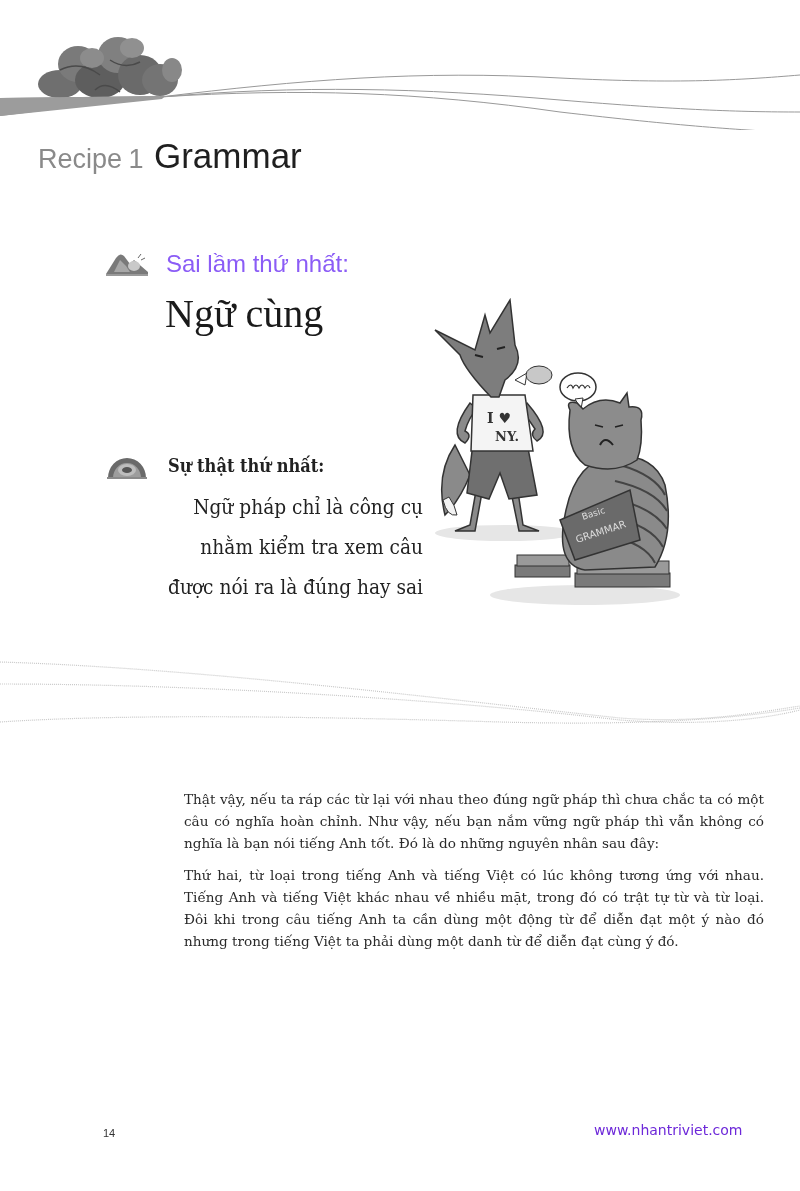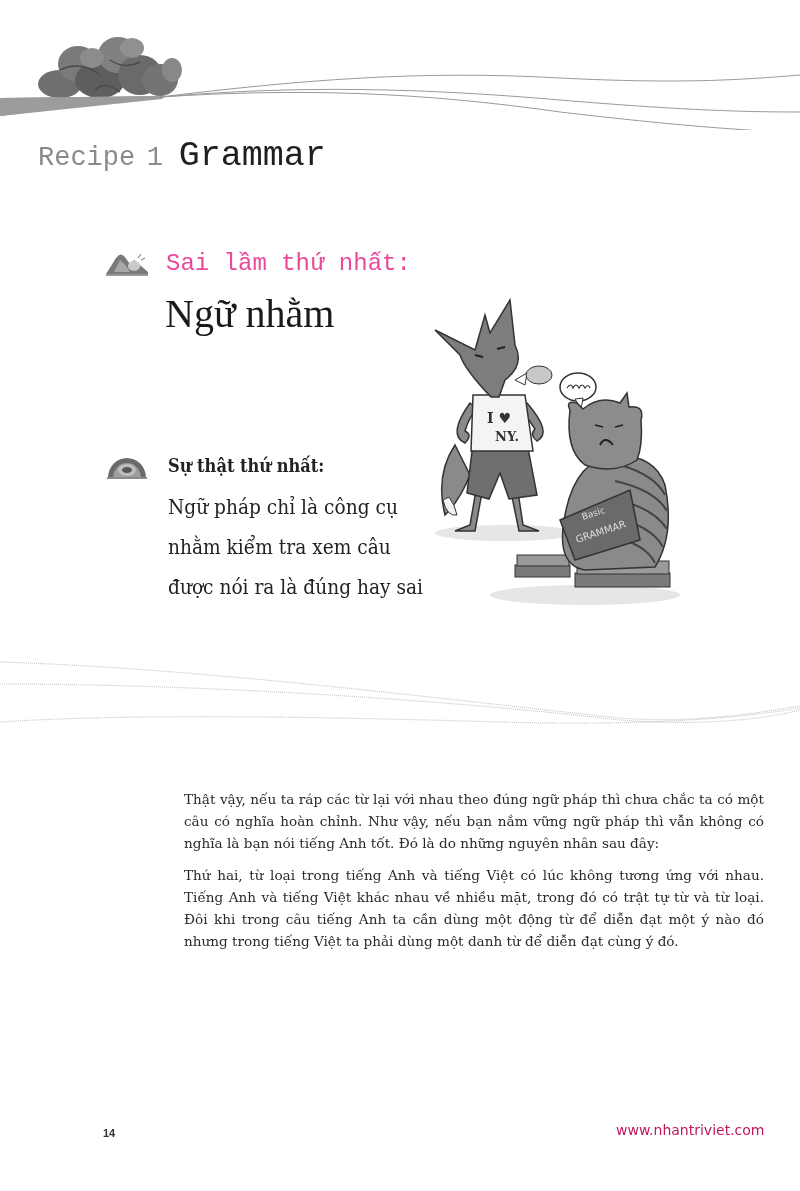--- a/index.html
+++ b/index.html
@@ -3,50 +3,50 @@
 <meta charset="utf-8">
 <style>
   html, body { margin: 0; padding: 0; background: #ffffff; }
   body { width: 800px; height: 1191px; position: relative; overflow: hidden; font-family: "DejaVu Serif", serif; color: #1e1e1e; }
   .abs { position: absolute; }
 
   
   #header-art { left: 0; top: 0; width: 800px; height: 130px; }
 
   
-  #recipe-title { left: 38px; top: 136px; font-family: Liberation Mono, monospace; white-space: nowrap; }
+  #recipe-title { left: 38px; top: 136px; font-family: Liberation Sans, sans-serif; white-space: nowrap; }
   #recipe-title .recipe-label { font-size: 27px; color: #8a8a8a; font-weight: normal; letter-spacing: 0px; }
   #recipe-title .recipe-num { font-size: 27px; color: #8a8a8a; margin-left: 2px; margin-right: 6px; }
   #recipe-title .recipe-topic { font-size: 35px; color: #1f1f1f; }
 
   
   #mistake-icon { left: 104px; top: 250px; width: 46px; height: 26px; }
-  #mistake-label { left: 166px; top: 250px; font-family: Liberation Mono, monospace; font-size: 24px; color: #ec4899; white-space: nowrap; }
+  #mistake-label { left: 166px; top: 250px; font-family: Liberation Sans, sans-serif; font-size: 24px; color: #8b5cf6; white-space: nowrap; }
   #mistake-heading { left: 165px; top: 289px; font-family: "Liberation Serif", serif; font-size: 40px; line-height: 50px; color: #1a1a1a; }
   #mistake-heading div { white-space: nowrap; }
 
   
   #truth-icon { left: 104px; top: 450px; width: 46px; height: 30px; }
   #truth-label { left: 168px; top: 455px; font-family: "DejaVu Serif", serif; font-weight: bold; font-size: 18px; color: #222; white-space: nowrap; transform: scaleX(0.9); transform-origin: left; }
-  #truth-body { left: 168px; top: 487px; font-family: "DejaVu Serif", serif; font-size: 20px; line-height: 40px; color: #222; }
+  #truth-body { left: 168px; top: 487px; font-family: "DejaVu Serif", serif; font-size: 20px; line-height: 40px; color: #222; text-align: right; }
   #truth-body div { white-space: nowrap; transform: scaleX(0.93); transform-origin: left; }
 
   
   #illustration { left: 415px; top: 285px; width: 270px; height: 325px; }
 
   
   #mid-lines { left: 0; top: 640px; width: 800px; height: 100px; }
 
   
   #body-text { left: 168px; top: 788px; width: 596px; font-family: "DejaVu Serif", serif; font-size: 13.6px; line-height: 22px; color: #2a2a2a; }
   #body-text p { margin: 0 0 10px 16px; text-align: justify; }
 
   
-  #page-number { left: 103px; top: 1127px; font-family: "Liberation Sans", sans-serif; font-size: 11px; font-weight: bold; color: #333; }
-  #website { left: 616px; top: 1122px; font-family: "DejaVu Sans", sans-serif; font-size: 14px; color: #be185d; }
+  #page-number { left: 103px; top: 1127px; font-family: "Liberation Sans", sans-serif; font-size: 11px; font-weight: normal; color: #333; }
+  #website { left: 594px; top: 1122px; font-family: "DejaVu Sans", sans-serif; font-size: 14px; color: #6d28d9; }
 </style>
 </head>
 <body>
 
 <svg id="header-art" class="abs" viewBox="0 0 800 130" width="800" height="130">
   <g>
     <ellipse cx="60" cy="84" rx="22" ry="14" fill="#6f6f6f"></ellipse>
     <ellipse cx="78" cy="64" rx="20" ry="18" fill="#7a7a7a"></ellipse>
     <ellipse cx="100" cy="80" rx="25" ry="18" fill="#5e5e5e"></ellipse>
     <ellipse cx="118" cy="55" rx="20" ry="18" fill="#808080"></ellipse>
@@ -72,21 +72,21 @@
 
 <svg id="mistake-icon" class="abs" viewBox="0 0 46 26">
   <path d="M2 24 L12 8 Q16 2 20 6 L26 14 L30 10 L44 22 L44 26 L2 26 Z" fill="#7a7a7a"></path>
   <path d="M10 22 L16 10 L22 16 L26 22 Z" fill="#a8a8a8"></path>
   <ellipse cx="30" cy="16" rx="6" ry="5" fill="#c9c9c9"></ellipse>
   <path d="M34 8 l3 -4 M37 10 l4 -2" stroke="#666" stroke-width="1"></path>
   <rect x="2" y="24" width="42" height="2" fill="#9a9a9a"></rect>
 </svg>
 <div id="mistake-label" class="abs">Sai lầm thứ nhất:</div>
 <div id="mistake-heading" class="abs">
-  <div>Ngữ nhằm</div>
+  <div>Ngữ cùng</div>
 </div>
 
 <svg id="truth-icon" class="abs" viewBox="0 0 46 30">
   <path d="M4 28 A19 20 0 0 1 42 28 Z" fill="#6a6a6a"></path>
   <path d="M9 28 A14 15 0 0 1 37 28 Z" fill="#9d9d9d"></path>
   <ellipse cx="23" cy="20" rx="9" ry="6" fill="#bdbdbd"></ellipse>
   <ellipse cx="23" cy="20" rx="5" ry="3" fill="#555"></ellipse>
   <rect x="3" y="27" width="40" height="2" fill="#8a8a8a"></rect>
 </svg>
 <div id="truth-label" class="abs">Sự thật thứ nhất:</div>

